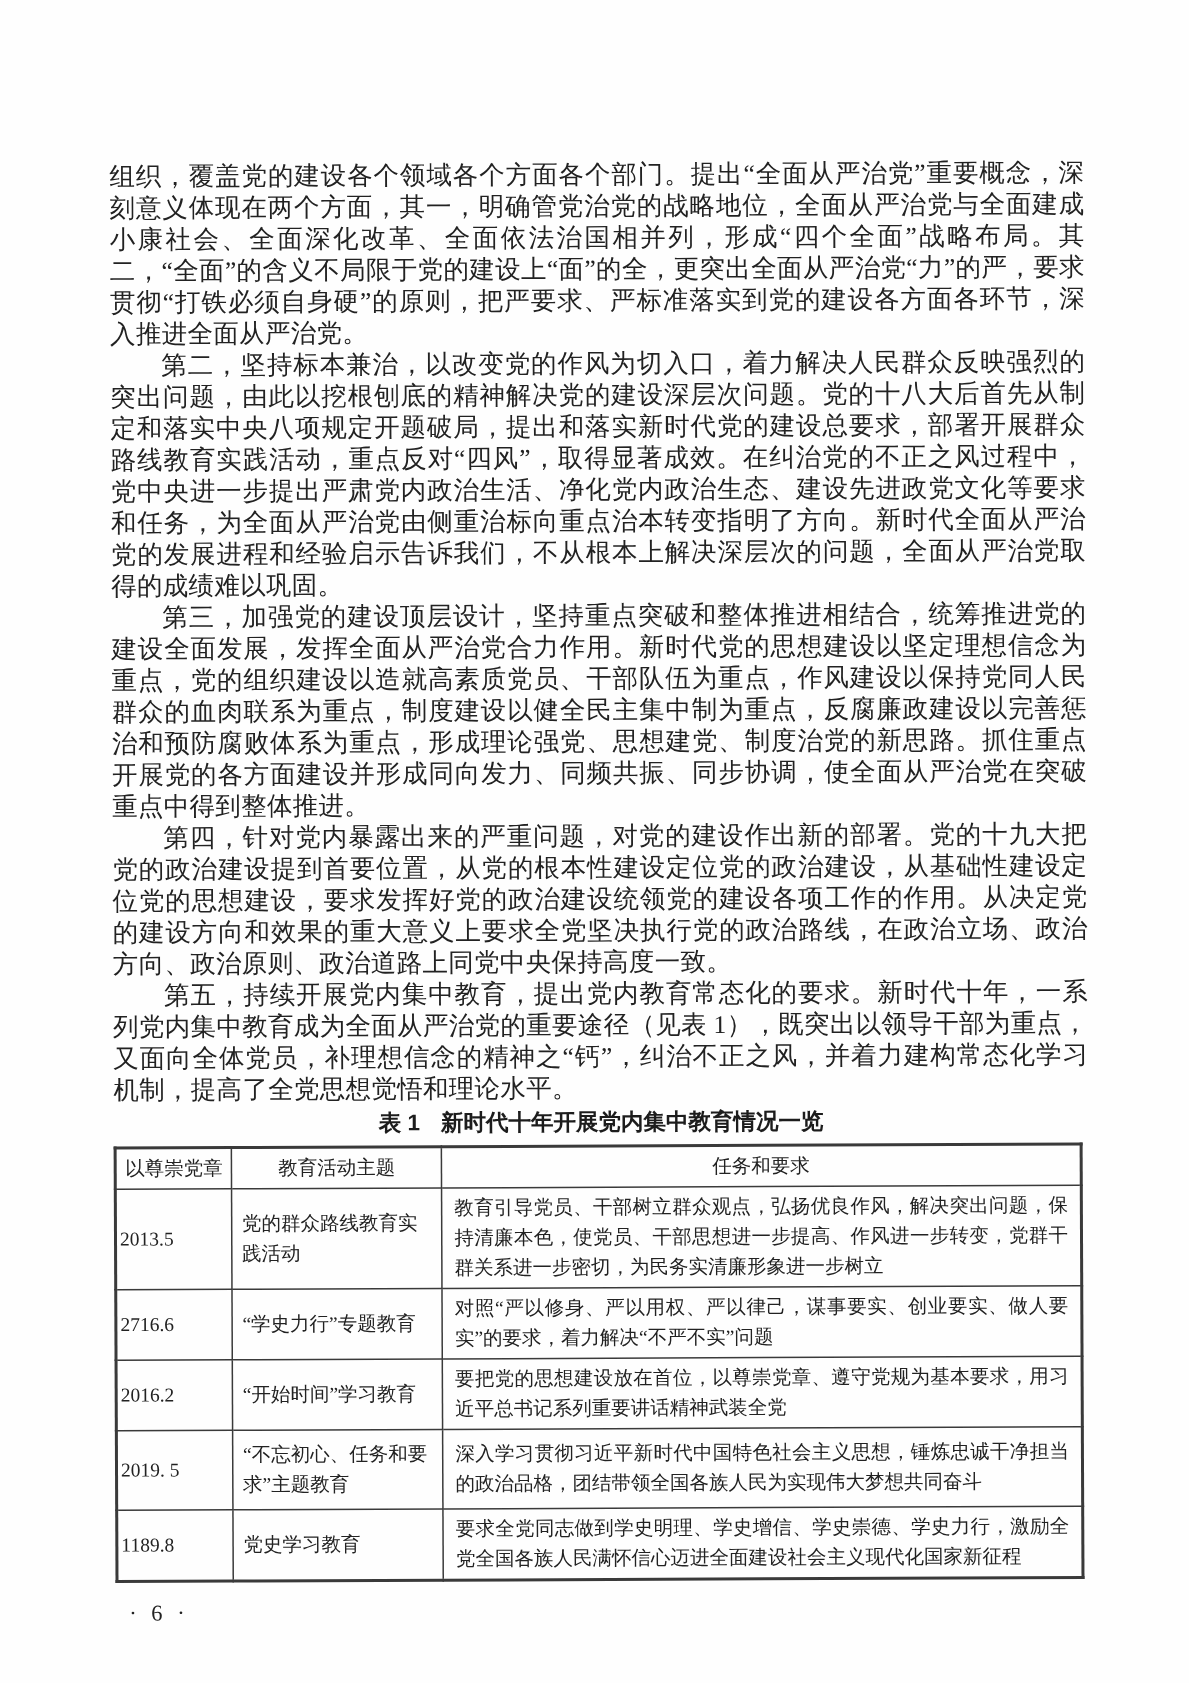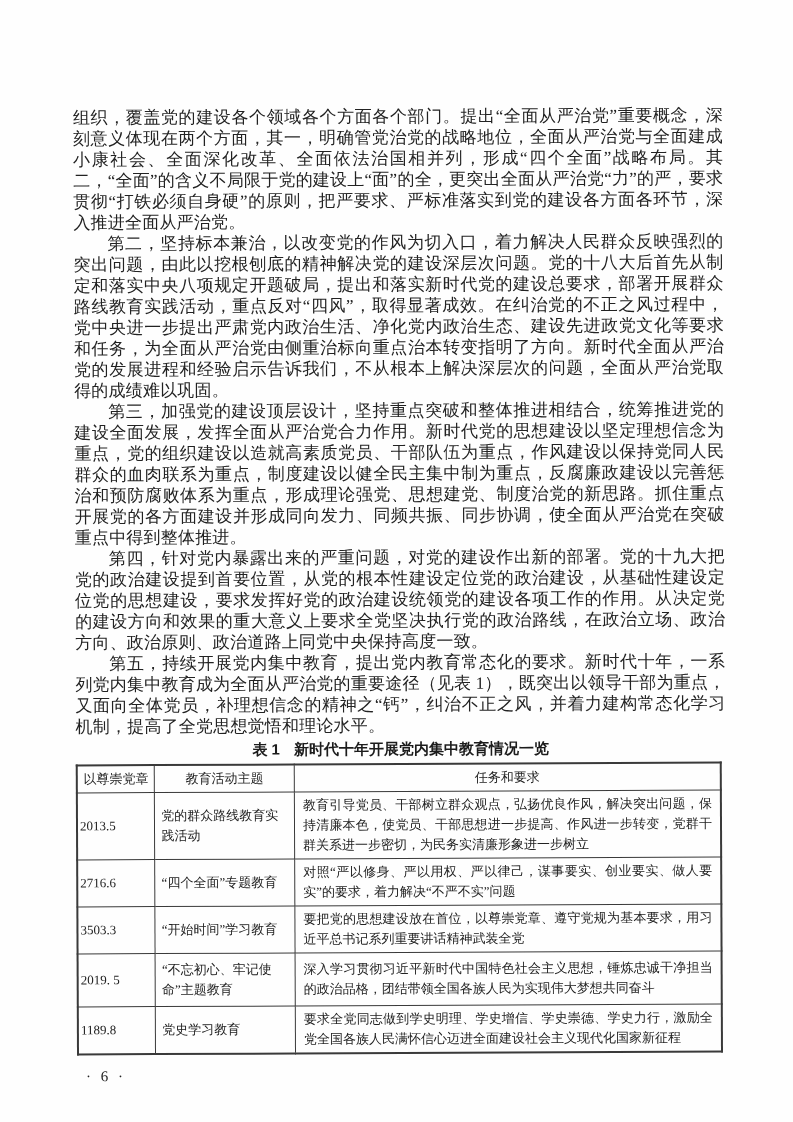--- a/index.html
+++ b/index.html
@@ -96,31 +96,31 @@
         </tr>
       </thead>
       <tbody>
         <tr>
           <td class="c-date">2013.5</td>
           <td class="c-theme">党的群众路线教育实践活动</td>
           <td class="c-task">教育引导党员、干部树立群众观点，弘扬优良作风，解决突出问题，保持清廉本色，使党员、干部思想进一步提高、作风进一步转变，党群干群关系进一步密切，为民务实清廉形象进一步树立</td>
         </tr>
         <tr>
           <td class="c-date">2716.6</td>
-          <td class="c-theme">“四个全面”专题教育</td>
+          <td class="c-theme">“学史力行”专题教育</td>
           <td class="c-task">对照“严以修身、严以用权、严以律己，谋事要实、创业要实、做人要实”的要求，着力解决“不严不实”问题</td>
         </tr>
         <tr>
-          <td class="c-date">3503.3</td>
+          <td class="c-date">2016.2</td>
           <td class="c-theme">“开始时间”学习教育</td>
           <td class="c-task">要把党的思想建设放在首位，以尊崇党章、遵守党规为基本要求，用习近平总书记系列重要讲话精神武装全党</td>
         </tr>
         <tr>
           <td class="c-date">2019. 5</td>
-          <td class="c-theme">“不忘初心、牢记使命”主题教育</td>
+          <td class="c-theme">“不忘初心、任务和要求”主题教育</td>
           <td class="c-task">深入学习贯彻习近平新时代中国特色社会主义思想，锤炼忠诚干净担当的政治品格，团结带领全国各族人民为实现伟大梦想共同奋斗</td>
         </tr>
         <tr>
           <td class="c-date">1189.8</td>
           <td class="c-theme">党史学习教育</td>
           <td class="c-task">要求全党同志做到学史明理、学史增信、学史崇德、学史力行，激励全党全国各族人民满怀信心迈进全面建设社会主义现代化国家新征程</td>
         </tr>
       </tbody>
     </table>
 

